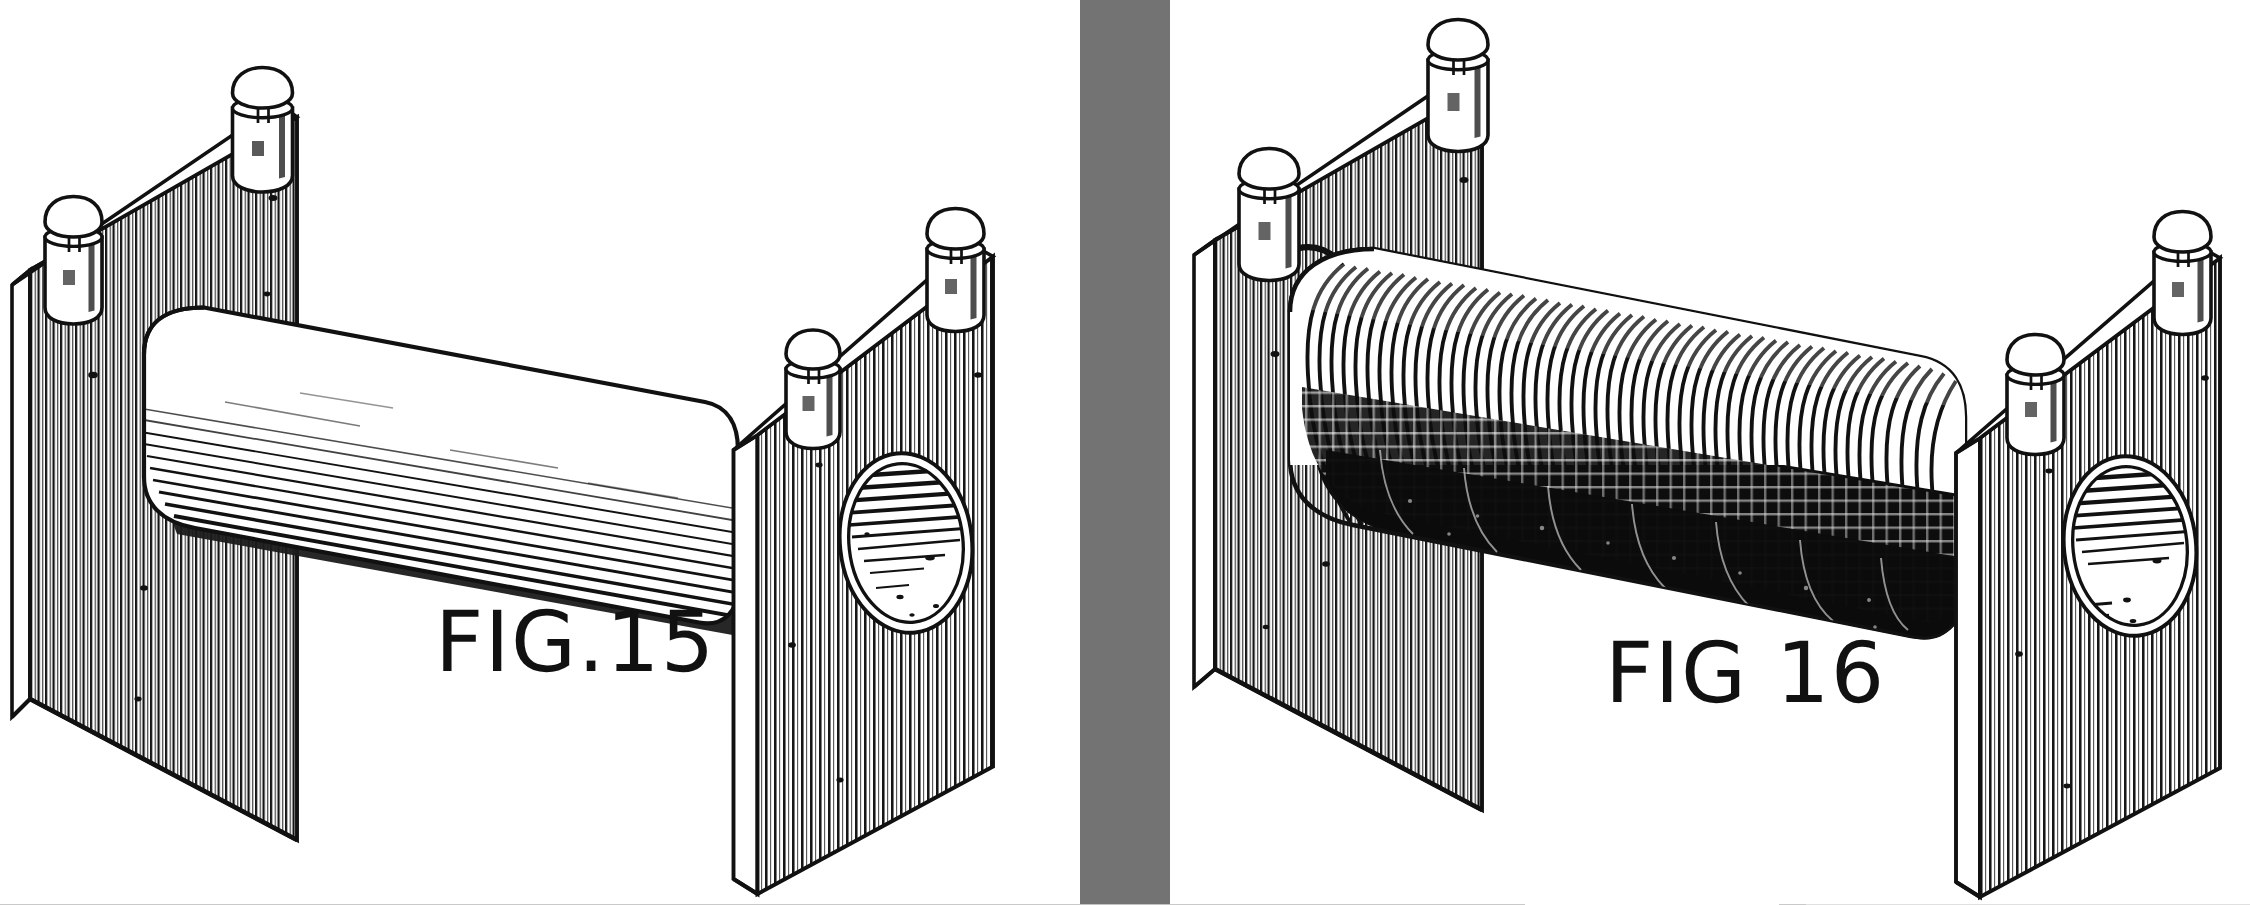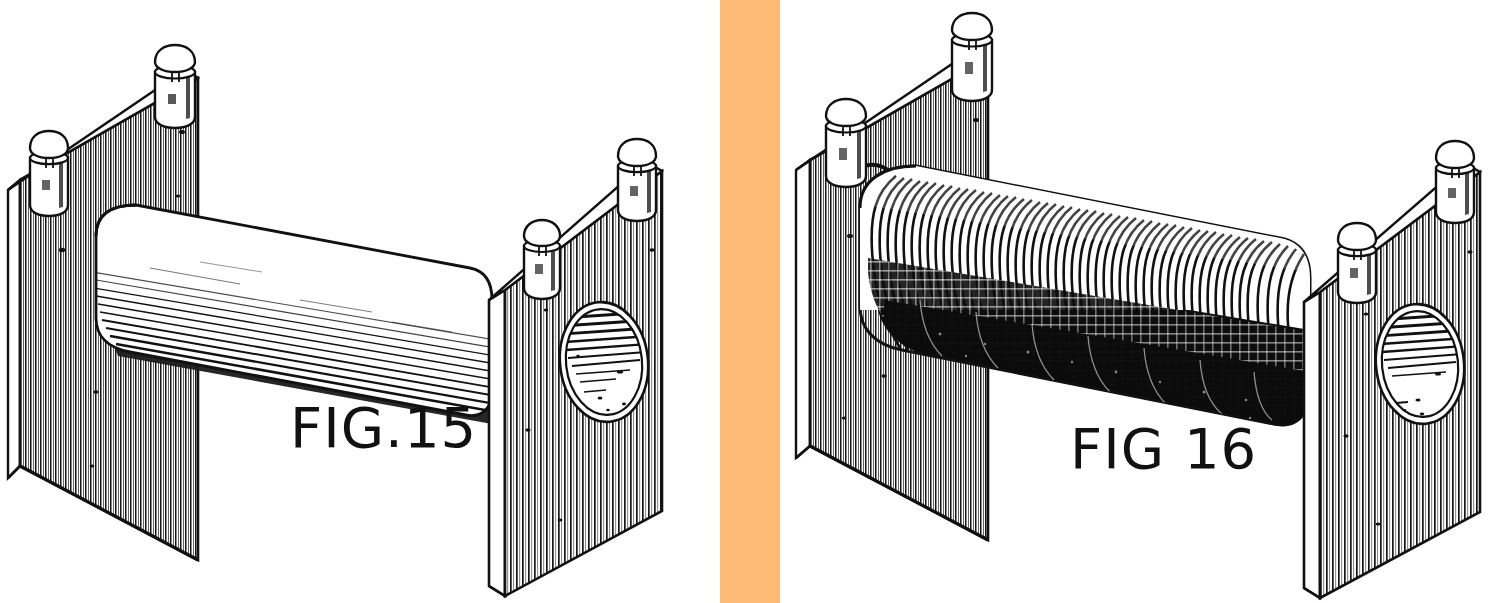--- a/index.html
+++ b/index.html
@@ -11,21 +11,21 @@
   body {
     width: 1500px;
     height: 603px;
     overflow: hidden;
     font-family: "Liberation Serif", serif;
   }
   #plate {
     position: relative;
     width: 1204px;
     height: 603px;
-    background: #fdba74;
+    background: #737373;
   }
   .figure-svg {
     position: absolute;
     top: 0;
     display: block;
   }
   #fig15-svg { left: 0; }
   #fig16-svg { left: 780px; }
 
   .fig-caption-text {

